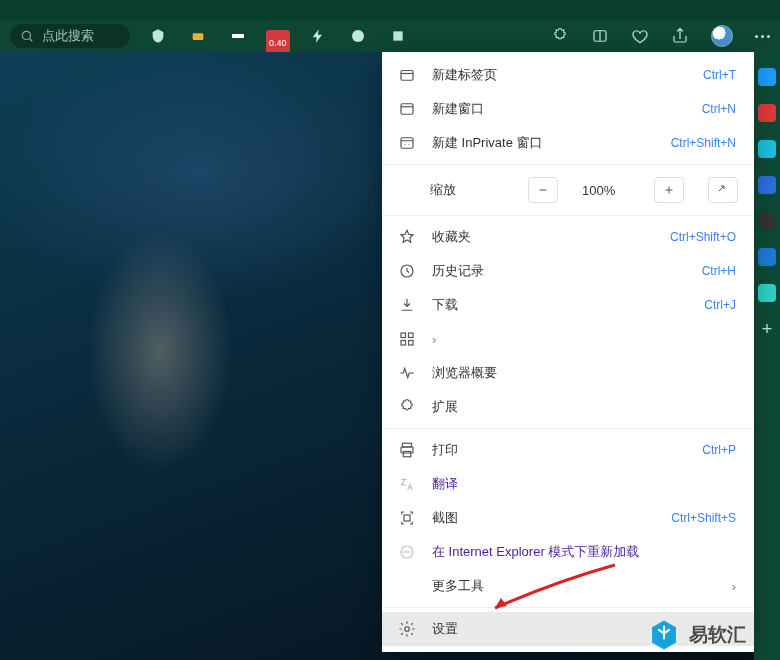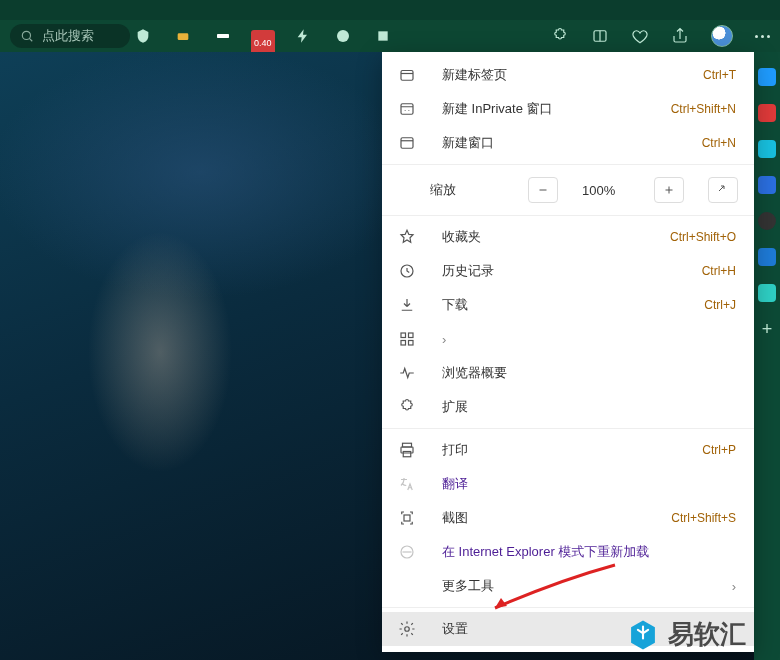--- a/index.html
+++ b/index.html
@@ -1,20 +1,20 @@
 <!DOCTYPE html>
 <html><head>
 <meta charset="utf-8">
 <style>
 * { margin: 0; padding: 0; box-sizing: border-box; }
 body { width: 780px; height: 660px; font-family: "Microsoft YaHei", sans-serif; font-size: 13px; background: #0a3a2a; overflow: hidden; position: relative; }
 
 
 .tabbar { height: 20px; background: #0b3d2d; }
-.toolbar { height: 32px; background: #0d4733; display: flex; align-items: center; gap: 5px; padding: 0 10px; }
+.toolbar { height: 32px; background: #0d4733; display: flex; align-items: center; gap: 20px; padding: 0 10px; }
 .search { display: flex; align-items: center; gap: 8px; background: #0a3326; border-radius: 14px; padding: 3px 14px 3px 10px; height: 24px; color: #a7c6b8; min-width: 120px; }
 .search svg { width: 14px; height: 14px; opacity: .8; }
 .toolbar-icons { display: flex; gap: 24px; align-items: center; }
 .ticon { width: 16px; height: 16px; color: #bfe9d6; position: relative; }
 .ticon.yellow { color: #e8b23a; }
 .ticon.white { color: #fff; }
 .badge { position: absolute; bottom: -12px; left: -4px; background: #d23b3b; color: #fff; font-size: 9px; padding: 8px 3px; border-radius: 3px; }
 .toolbar-right { margin-left: auto; display: flex; gap: 22px; align-items: center; }
 .tbtn { width: 18px; height: 18px; color: #bfe9d6; }
 .avatar { width: 22px; height: 22px; border-radius: 50%; background: radial-gradient(circle at 35% 35%, #fff 0 35%, #4a8fd8 36% 100%); border: 1px solid #7fb89f; }
@@ -26,39 +26,39 @@
 .content::after { content:""; position:absolute; inset:0; background:
   radial-gradient(120px 200px at 160px 300px, rgba(210,190,170,.35), transparent 60%),
   radial-gradient(300px 180px at 200px 120px, rgba(40,80,120,.6), transparent 70%); }
 
 
 .sidepanel { position: absolute; right: 0; top: 52px; width: 26px; bottom: 0; background: #0d4a36; display: flex; flex-direction: column; align-items: center; gap: 18px; padding-top: 16px; }
 .sidepanel .dot { width: 18px; height: 18px; border-radius: 4px; }
 
 
 .menu { position: absolute; top: 52px; right: 26px; width: 372px; background: #fff; box-shadow: 0 6px 24px rgba(0,0,0,.3); padding: 6px 0; color: #333; }
-.item { display: flex; align-items: center; padding: 8px 18px 8px 16px; gap: 26px; cursor: default; }
+.item { display: flex; align-items: center; padding: 8px 18px 8px 16px; gap: 16px; cursor: default; }
 .item.hover { background: #e9e9e9; }
 .item.disabled { color: #4c1d95; }
 .micon { width: 18px; height: 18px; flex-shrink: 0; color: #555; display:flex; align-items:center; justify-content:center; }
 .item.disabled .micon { color: #c4c4c4; }
 .label { flex: 1; }
-.shortcut { color: #a16207; font-size: 12px; }
+.shortcut { color: #3b82f6; font-size: 12px; }
 .sep { height: 1px; background: #eee; margin: 4px 0; }
 .zoom { display: flex; align-items: center; padding: 8px 16px; gap: 24px; }
 .zoom .zlabel { flex: 1; padding-left: 32px; }
 .zbtn { width: 30px; height: 26px; border: 1px solid #ddd; border-radius: 4px; display:flex; align-items:center; justify-content:center; color:#555; }
 .zval { width: 48px; text-align: left; }
 .submenu-indicator { color: #888; }
 
 
 .arrow { position: absolute; width: 140px; height: 60px; pointer-events: none; }
 
 
-.watermark { position: absolute; bottom: 8px; right: 34px; display: flex; align-items: center; gap: 8px; color: #4a4a4a; font-size: 26px; font-weight: 600; }
+.watermark { position: absolute; bottom: 8px; right: 34px; display: flex; align-items: center; gap: 8px; color: #4a4a4a; font-size: 19px; font-weight: 600; }
 .wmicon { width: 34px; height: 34px; }
 
 svg { display: block; }
 </style>
 </head>
 <body>
 
 <div class="tabbar"></div>
 
 <div class="toolbar">
@@ -159,35 +159,35 @@
           <path d="M4 10h16"></path>
         </svg>
       </div>
     <span class="label">新建标签页</span>
     <span class="shortcut">Ctrl+T</span>
   </div>
   <div class="item">
     <div class="micon">
         <svg viewBox="0 0 24 24" fill="none" stroke="currentColor" stroke-width="1.6">
           <rect x="4" y="5" width="16" height="14" rx="2"></rect>
+          <path d="M4 9h16"></path>
+        </svg>
+      </div>
+    <span class="label">新建窗口</span>
+    <span class="shortcut">Ctrl+N</span>
+  </div>
+  <div class="item">
+    <div class="micon">
+        <svg viewBox="0 0 24 24" fill="none" stroke="currentColor" stroke-width="1.6">
+          <rect x="4" y="5" width="16" height="14" rx="2"></rect>
           <path d="M4 9h16M9 14h1m4 0h1"></path>
         </svg>
       </div>
     <span class="label">新建 InPrivate 窗口</span>
     <span class="shortcut">Ctrl+Shift+N</span>
-  </div>
-  <div class="item">
-    <div class="micon">
-        <svg viewBox="0 0 24 24" fill="none" stroke="currentColor" stroke-width="1.6">
-          <rect x="4" y="5" width="16" height="14" rx="2"></rect>
-          <path d="M4 9h16"></path>
-        </svg>
-      </div>
-    <span class="label">新建窗口</span>
-    <span class="shortcut">Ctrl+N</span>
   </div>
   <div class="sep"></div>
   <div class="zoom">
     <span class="zlabel">缩放</span>
     <div class="zbtn">
         <svg width="12" height="12" viewBox="0 0 24 24" stroke="currentColor" stroke-width="2">
           <path d="M5 12h14"></path>
         </svg>
       </div>
     <span class="zval">100%</span>

